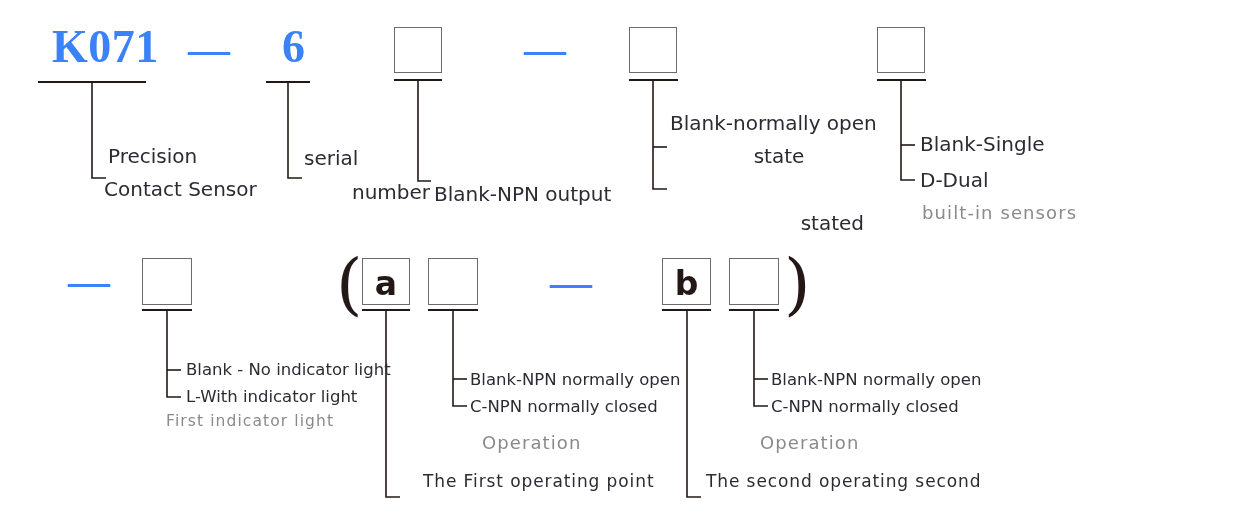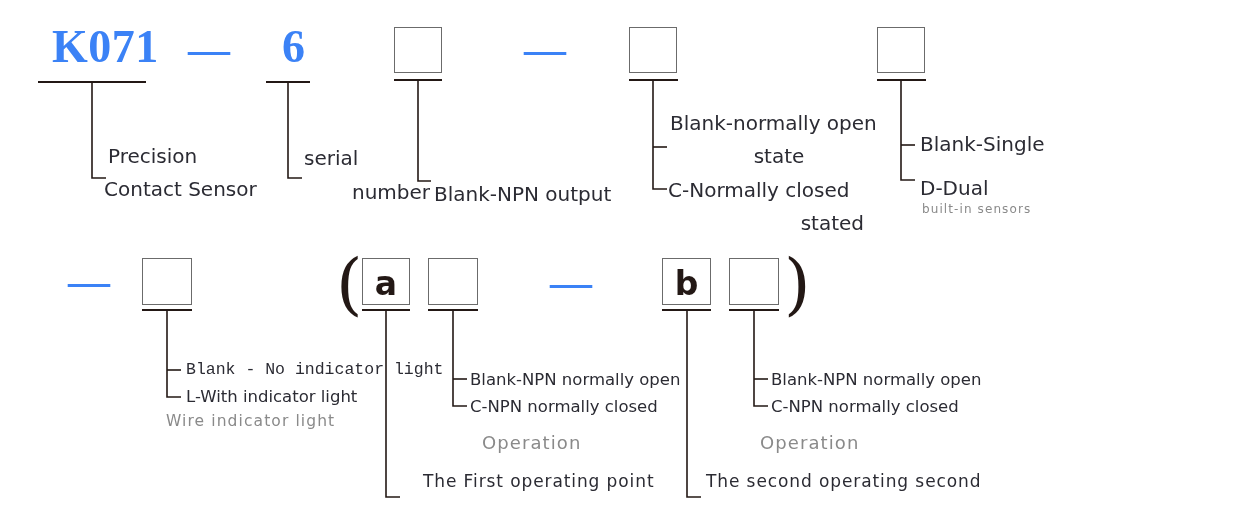--- a/index.html
+++ b/index.html
@@ -142,26 +142,25 @@
   <div class="lbl big" style="left:108px; top:144px;">Precision</div>
   <div class="lbl big" style="left:104px; top:177px;">Contact Sensor</div>
 
   <div class="lbl big" style="left:304px; top:146px;">serial</div>
   <div class="lbl big" style="left:312px; top:180px;margin-left:40px;">number</div>
 
   <div class="lbl big" style="left:434px; top:172px;margin-top:10px;">Blank-NPN output</div>
 
   <div class="lbl big" style="left:670px; top:111px;text-align:right;">Blank-normally open</div>
   <div class="lbl big center" style="left:670px; top:144px; width:218px;text-align:center;">state</div>
-  <div class="lbl big" style="left:668px; top:178px;">C-Normally closed</div>
   <div class="lbl big center" style="left:668px; top:211px; width:196px;text-align:right;">stated</div>
 
   <div class="lbl big" style="left:920px; top:132px;">Blank-Single</div>
-  <div class="lbl big" style="left:920px; top:176px;">D-Dual</div>
-  <div class="lbl gray" style="left:922px; top:202px; font-size:12px;">built-in sensors</div>
+  <div class="lbl big" style="left:920px; top:168px;">D-Dual</div>
+  <div class="lbl gray" style="left:922px; top:202px; font-size:18px;">built-in sensors</div>
 
   <div class="code" style="left:52px; top:260px; font-size:42px;">—</div>
 
   <div class="box" style="left:142px; top:258px; width:50px; height:47px;"></div>
 
   <div class="paren" style="left:336px; top:250px; font-size:68px;">(</div>
 
   <div class="box" style="left:362px; top:258px; width:48px; height:47px;">
     <span class="boxchar" style="top:8px; font-size:33px;">a</span>
   </div>
@@ -171,23 +170,23 @@
   <div class="code" style="left:534px; top:261px; font-size:42px;">—</div>
 
   <div class="box" style="left:662px; top:258px; width:49px; height:47px;">
     <span class="boxchar" style="top:8px; font-size:33px;">b</span>
   </div>
 
   <div class="box" style="left:729px; top:258px; width:50px; height:47px;"></div>
 
   <div class="paren" style="left:784px; top:250px; font-size:68px;">)</div>
 
-  <div class="lbl sm" style="left:186px; top:360px;font-family:Liberation Mono, monospace;">Blank - No indicator light</div>
+  <div class="lbl sm" style="left:186px; top:360px;">Blank - No indicator light</div>
   <div class="lbl sm" style="left:186px; top:387px;">L-With indicator light</div>
-  <div class="lbl gray" style="left:166px; top:412px; font-size:15.5px;">Wire indicator light</div>
+  <div class="lbl gray" style="left:166px; top:412px; font-size:15.5px;">First indicator light</div>
 
   <div class="lbl sm" style="left:470px; top:370px;">Blank-NPN normally open</div>
   <div class="lbl sm" style="left:470px; top:397px;">C-NPN normally closed</div>
   <div class="lbl gray" style="left:482px; top:432px; font-size:18px;">Operation</div>
   <div class="lbl spaced" style="left:404px; top:471px; font-size:17px;margin-left:19px;">The First operating point</div>
 
   <div class="lbl sm" style="left:771px; top:370px;">Blank-NPN normally open</div>
   <div class="lbl sm" style="left:771px; top:397px;">C-NPN normally closed</div>
   <div class="lbl gray" style="left:760px; top:432px; font-size:18px;">Operation</div>
   <div class="lbl spaced" style="left:706px; top:471px; font-size:17px;">The second operating second</div>

